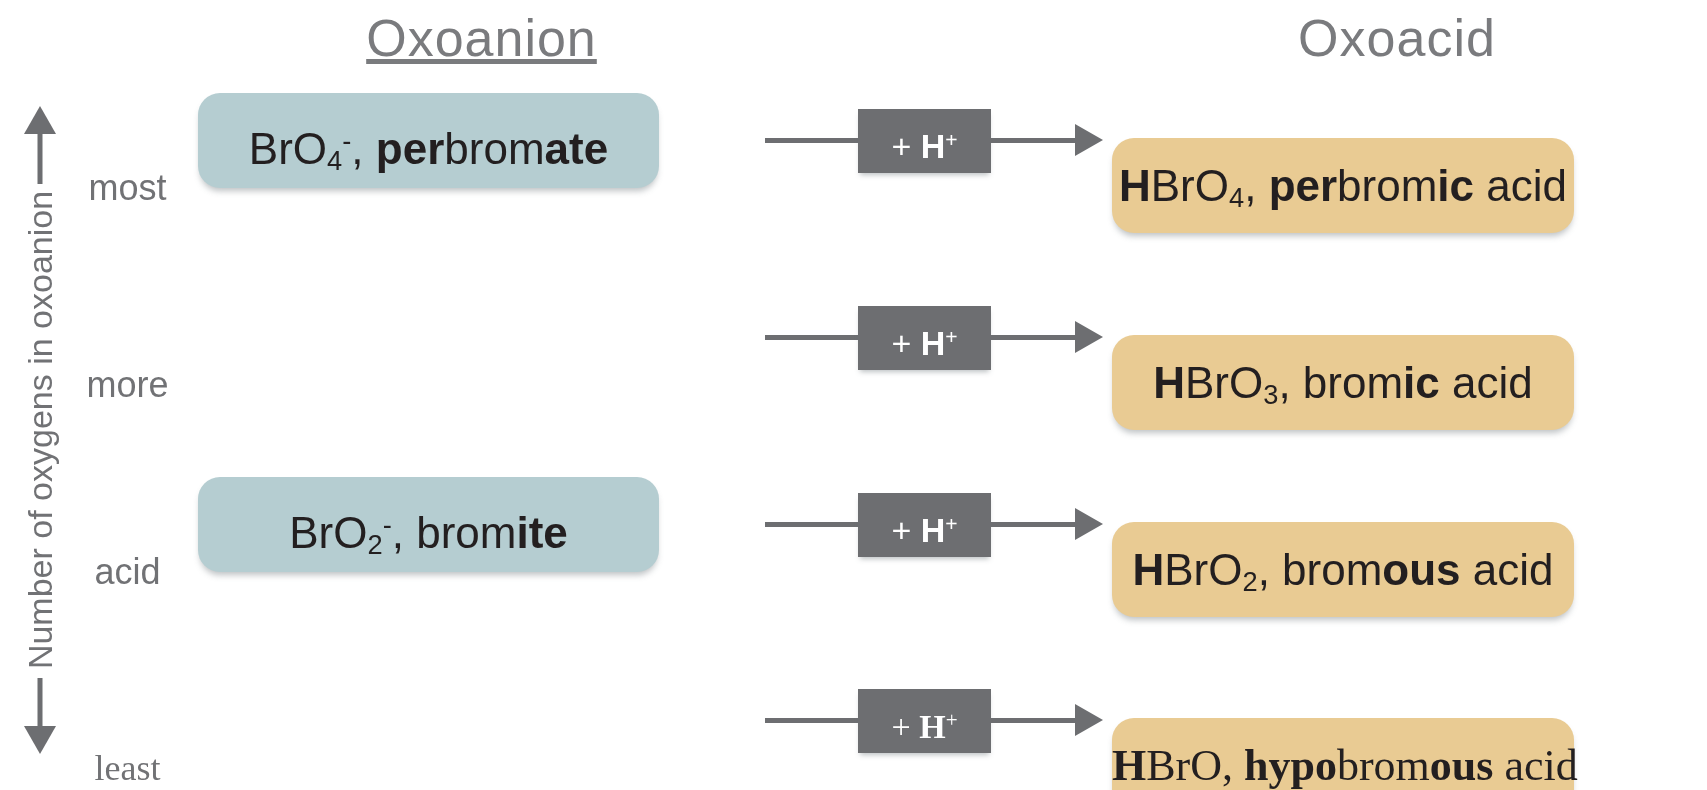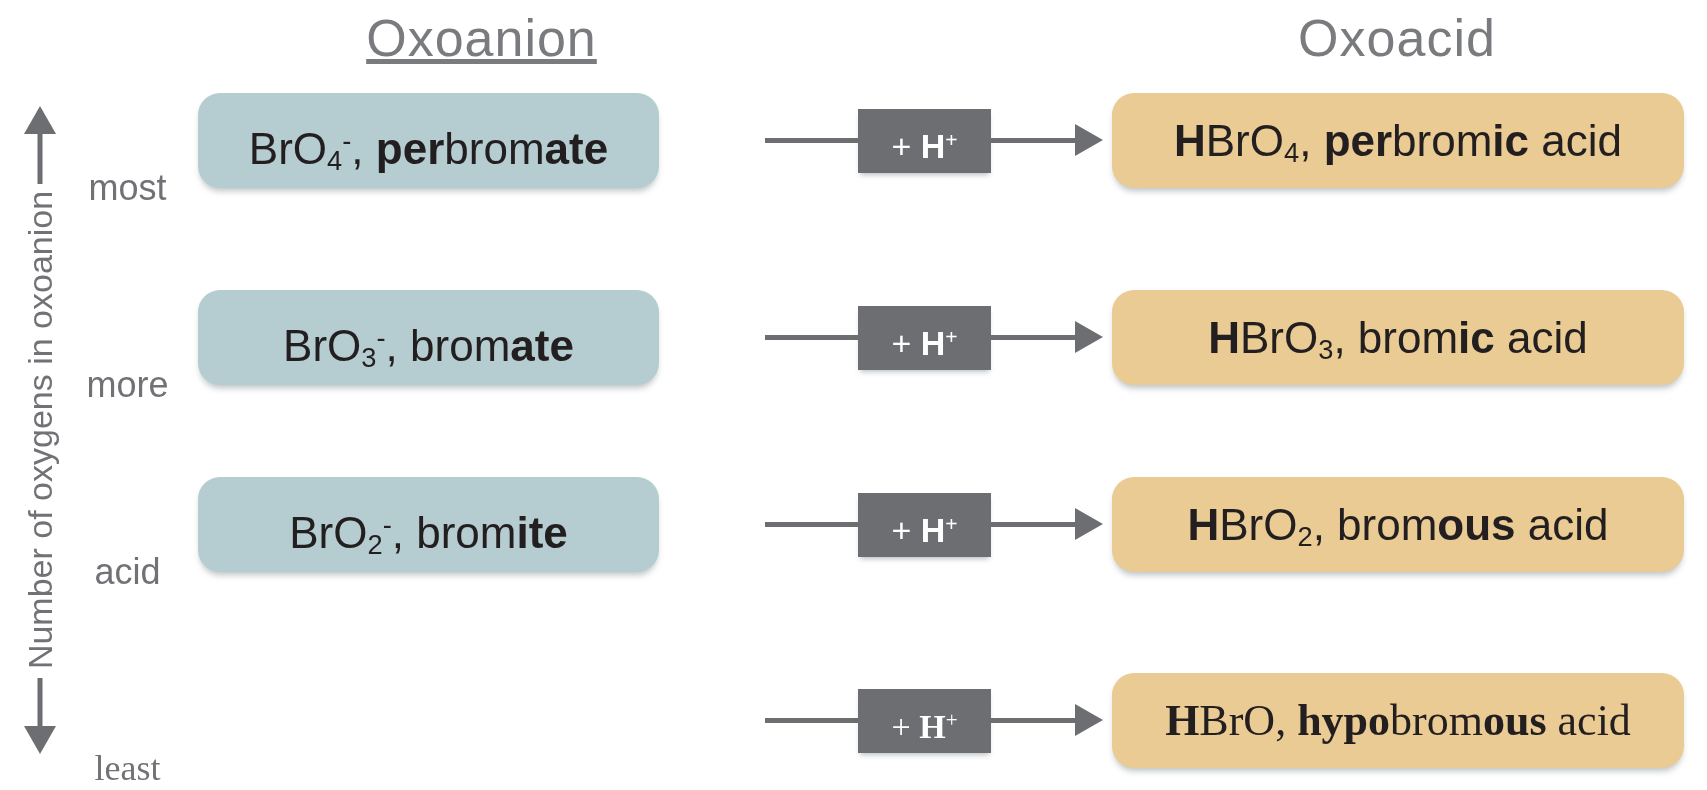--- a/index.html
+++ b/index.html
@@ -39,21 +39,21 @@
   .level{
     position:absolute;left:60px;width:135px;top:23px;height:48px;line-height:48px;
     text-align:center;font-size:36px;color:var(--label-text);margin-top:48px;
   }
   .box{
     position:absolute;top:0;height:95px;line-height:95px;border-radius:22px;
     text-align:center;font-size:44px;color:var(--box-text);white-space:nowrap;
     box-shadow:0 5px 6px -2px rgba(110,120,125,0.45);
   }
   .anion-box{left:198px;width:461px;background:var(--anion-box);}
-  .acid-box{left:1112px;width:572px;background:var(--acid-box);}
+  .acid-box{left:1112px;width:462px;background:var(--acid-box);margin-top:45px;}
 
   .conn-line{position:absolute;top:45px;height:5px;background:var(--connector);}
   .conn-line1{left:765px;width:93px;}
   .conn-line2{left:991px;width:84px;}
   .plus-box{
     position:absolute;left:858px;top:16px;width:133px;height:64px;line-height:62px;
     background:var(--connector);color:var(--plus-text);text-align:center;
     font-size:34px;white-space:nowrap;
     box-shadow:0 4px 5px -2px rgba(110,120,125,0.45);
   }
@@ -92,21 +92,20 @@
     <div class="box anion-box"><span>BrO</span><span class="seg-sub">4</span><span class="seg-sup">-</span><span>, </span><span class="seg-bold">per</span><span>brom</span><span class="seg-bold">ate</span></div>
     <div class="conn-line conn-line1"></div>
     <div class="plus-box"><span>+ </span><span class="seg-bold">H</span><span class="seg-sup">+</span></div>
     <div class="conn-line conn-line2"></div>
     <div class="arrow-head"></div>
     <div class="box acid-box"><span class="seg-bold">H</span><span>BrO</span><span class="seg-sub">4</span><span>, </span><span class="seg-bold">per</span><span>brom</span><span class="seg-bold">ic</span><span> acid</span></div>
   </div>
 
   <div class="row row1">
     <div class="level">more</div>
-    <div class="box anion-box"><span>BrO</span><span class="seg-sub">3</span><span class="seg-sup">-</span><span>, </span><span>brom</span><span class="seg-bold">ate</span></div>
     <div class="conn-line conn-line1"></div>
     <div class="plus-box"><span>+ </span><span class="seg-bold">H</span><span class="seg-sup">+</span></div>
     <div class="conn-line conn-line2"></div>
     <div class="arrow-head"></div>
     <div class="box acid-box"><span class="seg-bold">H</span><span>BrO</span><span class="seg-sub">3</span><span>, </span><span>brom</span><span class="seg-bold">ic</span><span> acid</span></div>
   </div>
 
   <div class="row row2">
     <div class="level">acid</div>
     <div class="box anion-box"><span>BrO</span><span class="seg-sub">2</span><span class="seg-sup">-</span><span>, </span><span>brom</span><span class="seg-bold">ite</span></div>

